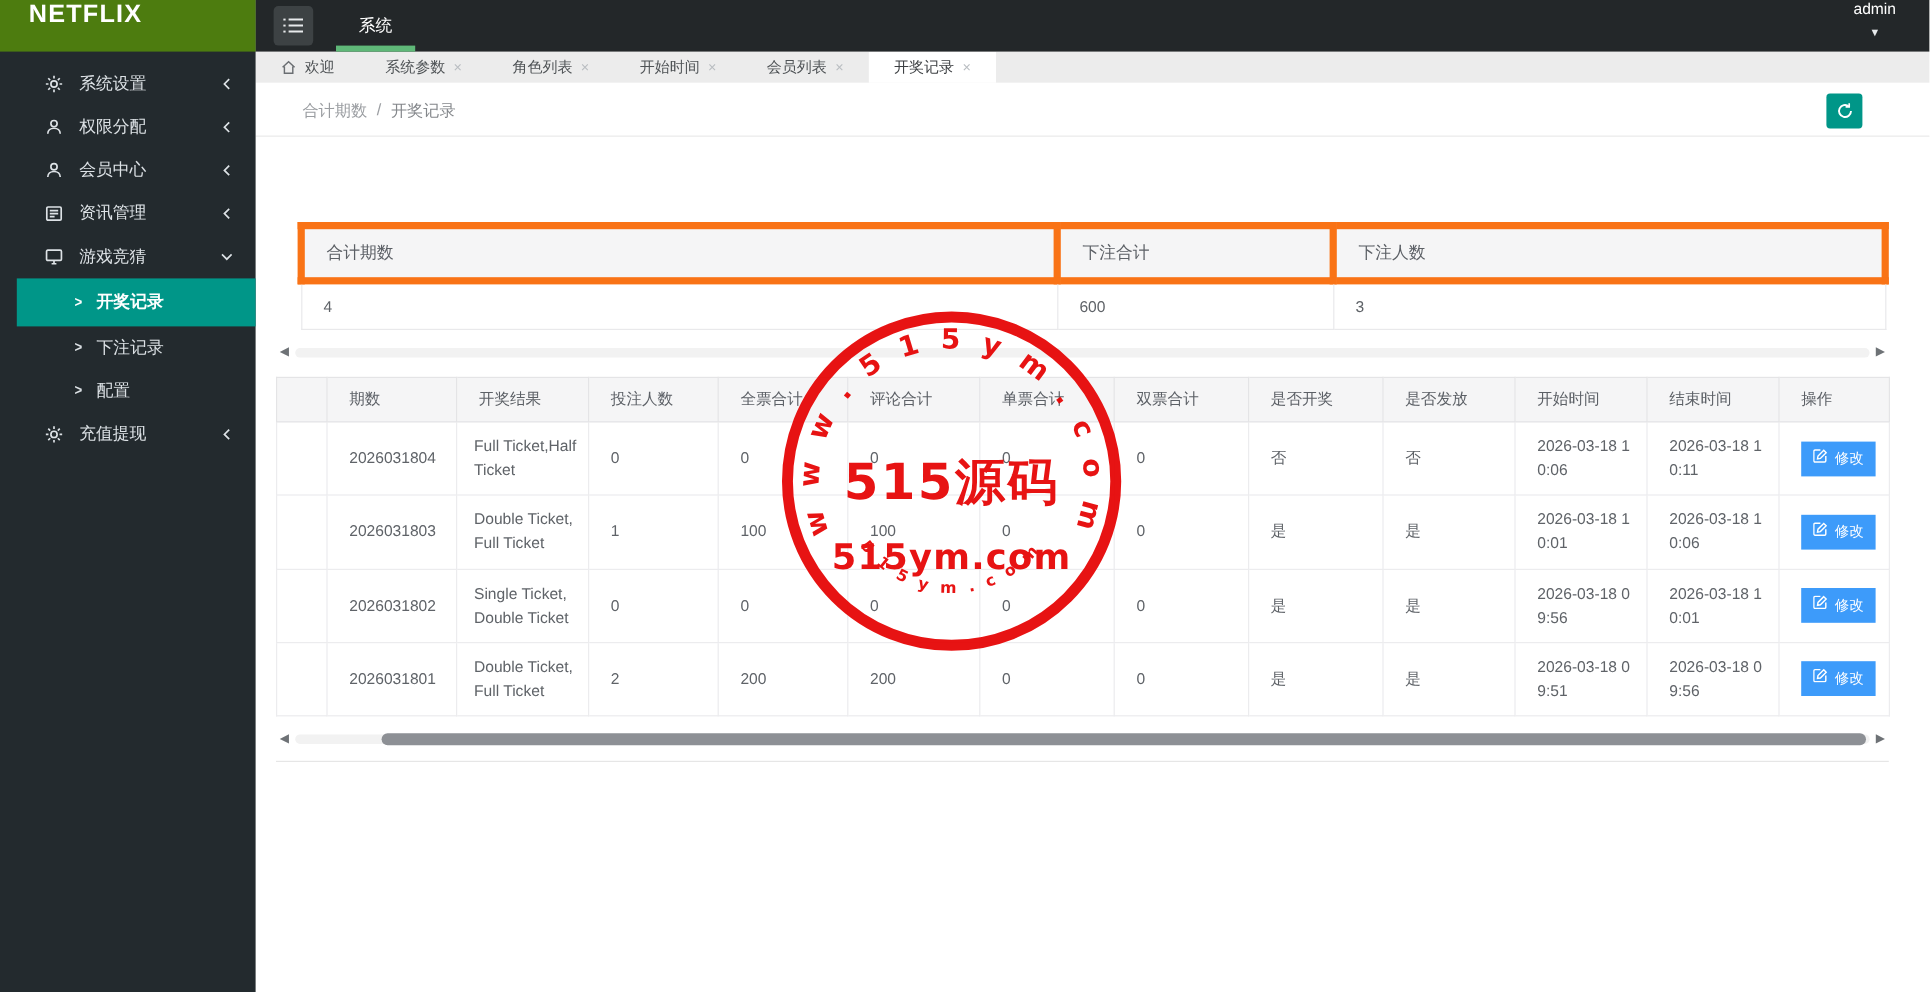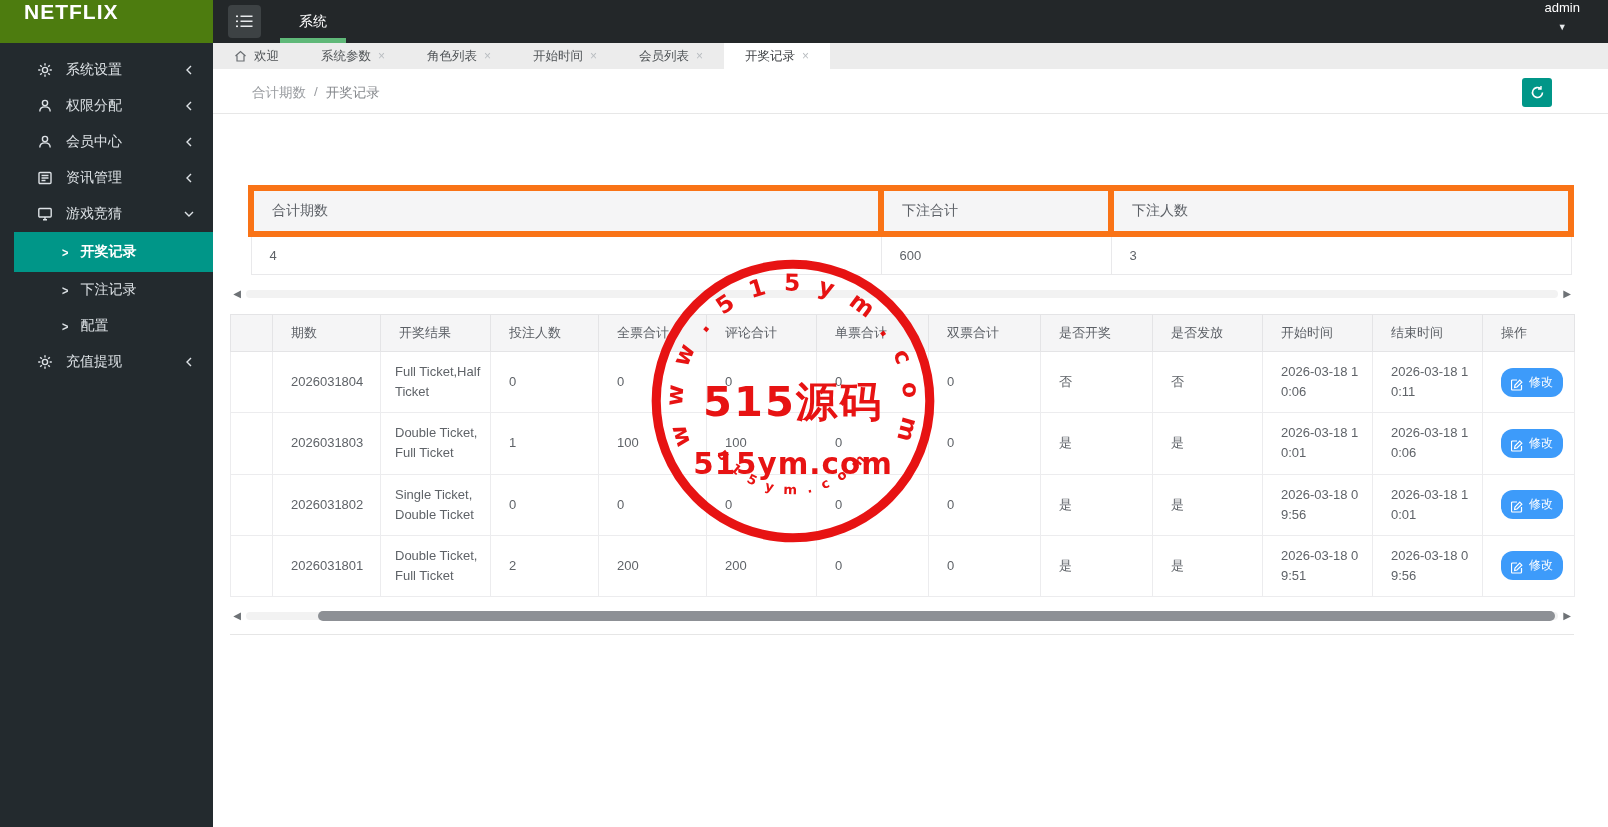--- a/index.html
+++ b/index.html
@@ -61,21 +61,21 @@
   .scroll-arrow { color:#6e7276; font-size:10px; width:14px; flex:0 0 14px; text-align:center; cursor:pointer; line-height:1; }
   .scroll-track { flex:1; height:8px; background:#f2f2f2; border-radius:4px; margin:0 2px; position:relative; }
   .scroll-thumb { position:absolute; top:-1px; height:10px; background:#8d9095; border-radius:5px; left:72px; right:3px; cursor:grab; }
   
   .dtable-wrap { margin-top:15px; position:relative; }
   table.dtable { border-collapse:collapse; table-layout:fixed; width:1344px;padding-left:46px; }
   .dtable th { background:#f5f5f6; font-weight:normal; text-align:left; padding:9px 0 9px 18px; font-size:13px; color:#5c6066; border:1px solid #e4e4e6; }
   .dtable td { padding:10px 10px 10px 18px; font-size:13px; color:#5f6368; border:1px solid #ececee; background:transparent; height:58px; line-height:1.55; }
   .dtable td.result { padding-left:14px; padding-right:6px; }
   .dtable td.time { word-break:break-all; padding-right:12px; }
-  .edit-btn { display:inline-flex; align-items:flex-end; gap:6px; background:#3d9bfa; color:#fff; border:none; border-radius:12px; padding:6px 10px; font-size:12px; cursor:pointer; font-family:inherit; }
+  .edit-btn { display:inline-flex; align-items:flex-start; gap:6px; background:#3d9bfa; color:#fff; border:none; border-radius:0; padding:6px 10px; font-size:12px; cursor:pointer; font-family:inherit; }
   .bottom-line { width:1344px; border-top:1px solid #e6e6e6; margin-top:13px; }
   
   .stamp { position:absolute; left:640px; top:248px; width:306px; height:306px; z-index:5; opacity:0.92; pointer-events:none; }
   .stamp text { fill:#e60000; font-family:"DejaVu Sans","Liberation Sans",sans-serif; font-weight:bold; }
 </style>
 </head>
 <body>
 
 <aside class="sidebar">
   <div class="logo-area">

